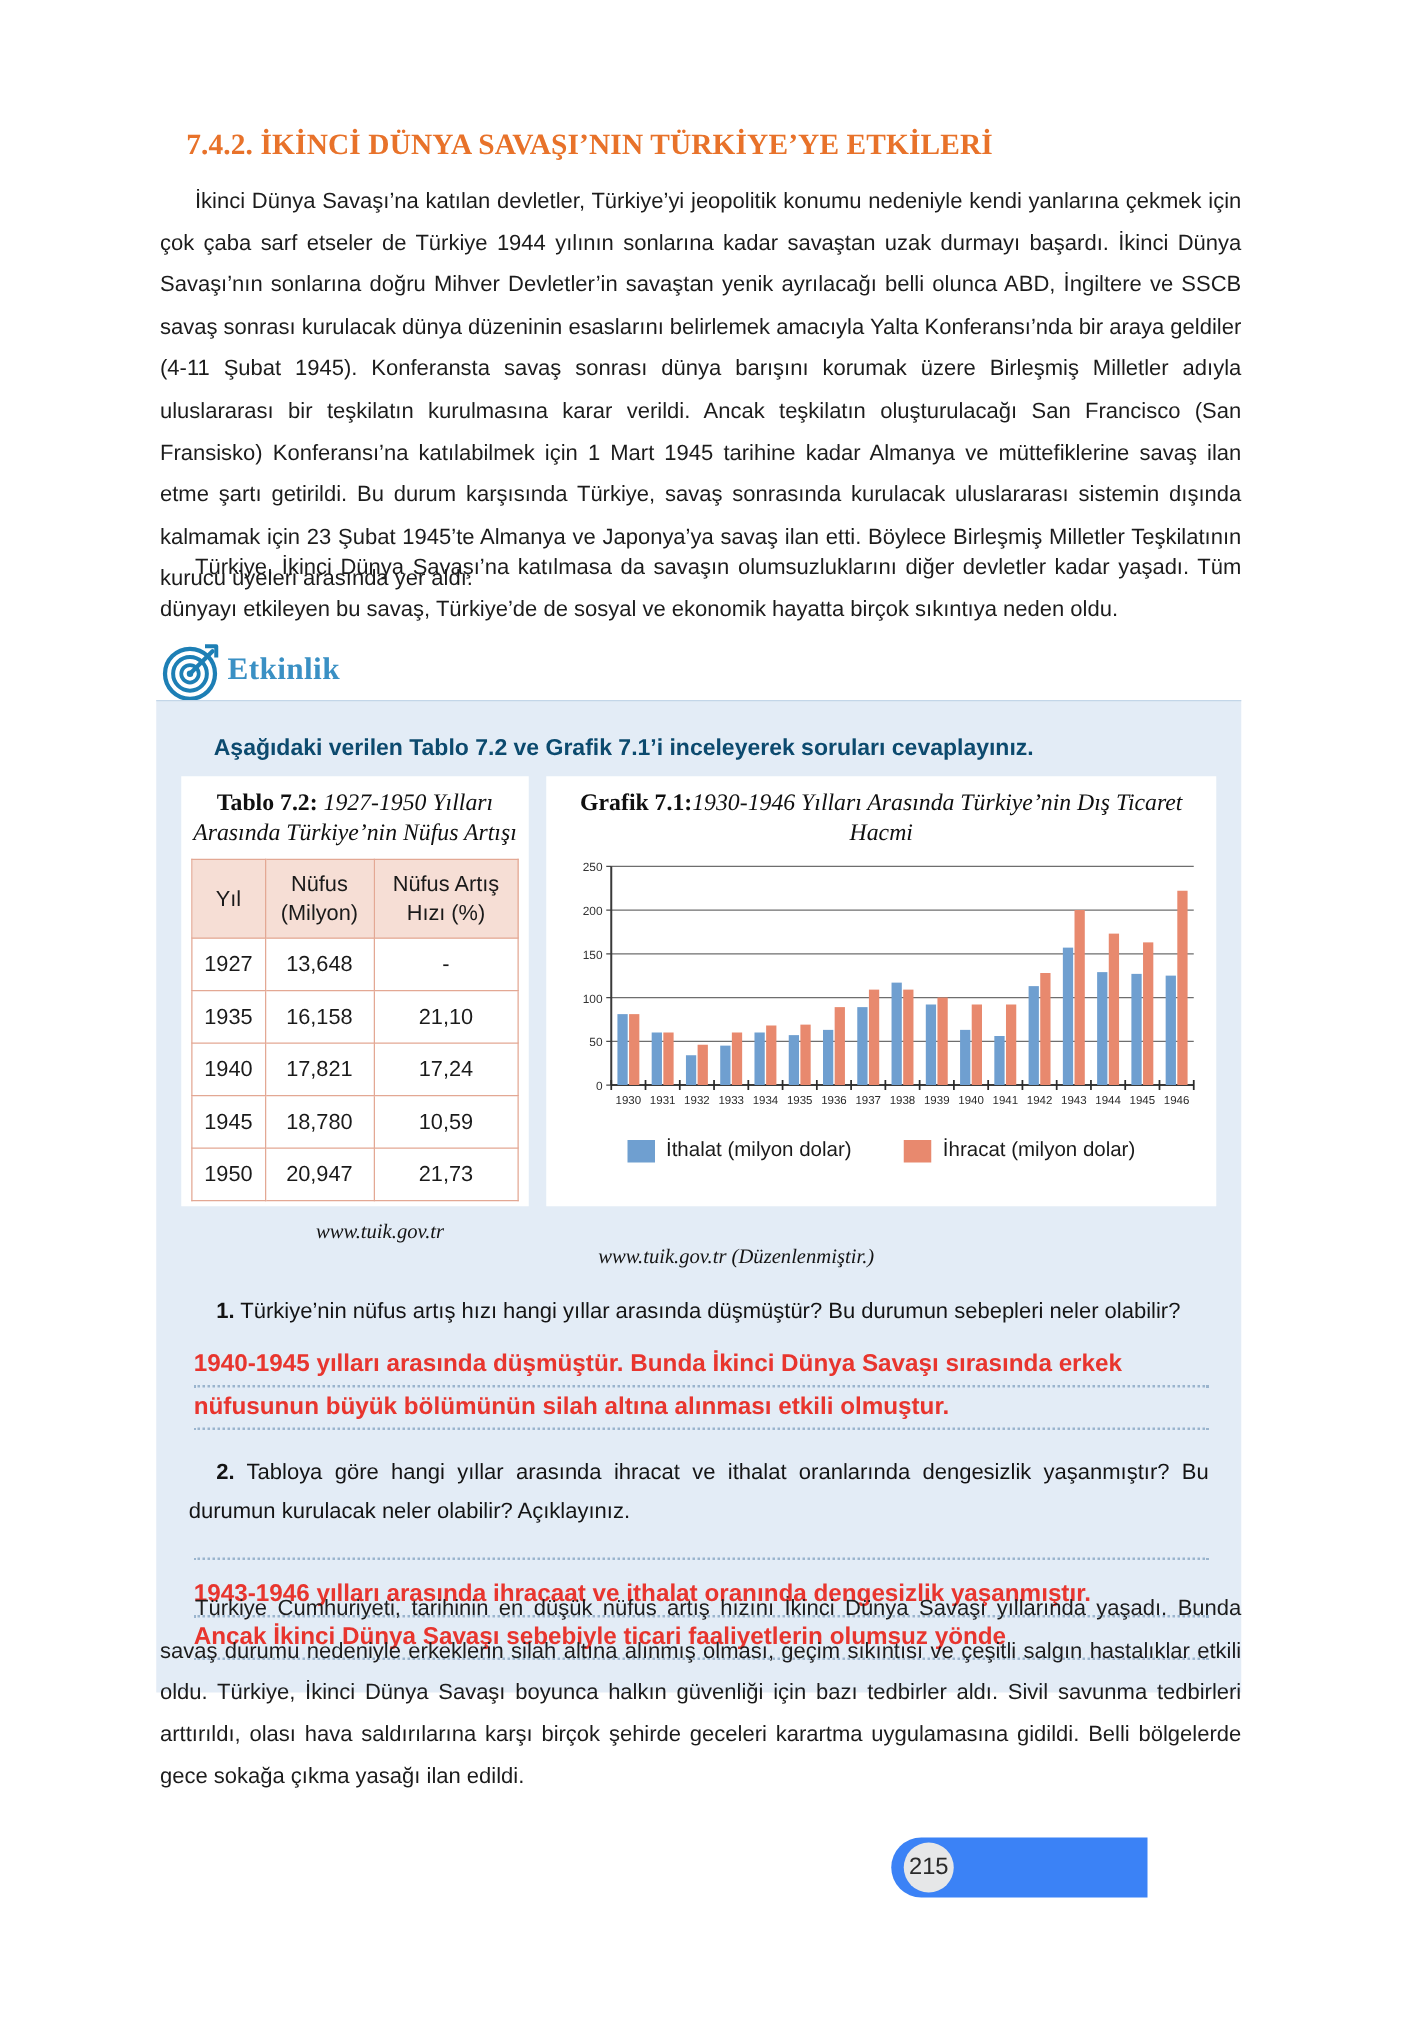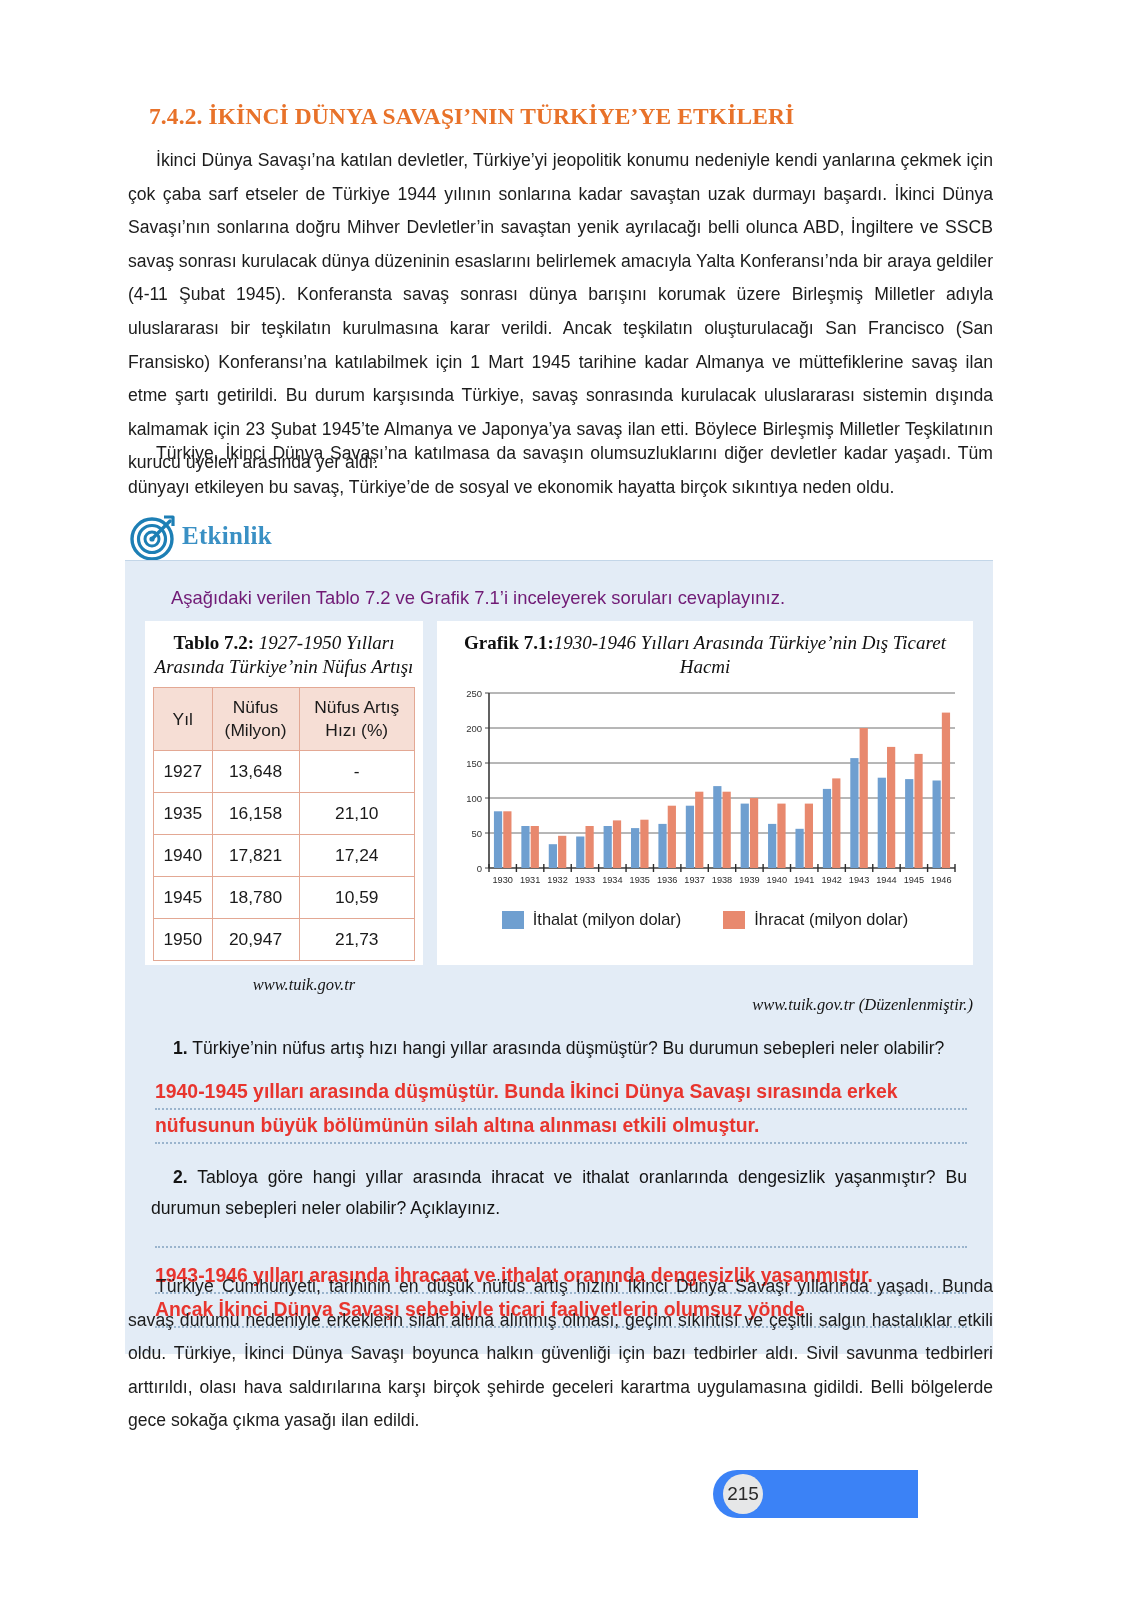--- a/index.html
+++ b/index.html
@@ -44,21 +44,21 @@
     font-family:"Liberation Serif", serif;
     font-size:25px; font-weight:bold; color:#3a90c4; letter-spacing:.3px;
   }
   .etkinlik-box{
     background:#e3ecf6;
     border-top:1px solid #c3d6e8;
     padding:18px 20px 26px 20px;
     position:relative;
   }
   .etkinlik-prompt{
-    font-size:18.4px; font-weight:normal; color:#701a75;
+    font-size:18.4px; font-weight:bold; color:#0c4a6e;
     margin:8px 0 12px 26px;
   }
 
   
   .panels{ display:flex; gap:14px; align-items:stretch; }
   .panel-left{ width:306px; background:#ffffff; padding:10px 8px 4px 8px; }
   .panel-right{ flex:1; background:#ffffff; padding:10px 10px 6px 10px; }
 
   .panel-caption{
     font-family:"Liberation Serif", serif;
@@ -97,21 +97,21 @@
     display:flex; justify-content:center; gap:42px;
     margin-top:6px; font-size:16.4px; color:#1a1a1a;
   }
   .legend-item{ display:flex; align-items:center; gap:9px; }
   .legend-swatch{ width:22px; height:18px; display:inline-block; }
 
   
   .sources{ display:flex; margin-top:10px; font-family:"Liberation Serif", serif;
             font-style:italic; font-size:16.5px; color:#141414;flex-direction:column; }
   .src-left{ width:318px; text-align:center; }
-  .src-right{ flex:1; text-align:right; padding-left:60px; }
+  .src-right{ flex:1; text-align:center; padding-left:60px; }
 
   
   .question{
     font-size:17.6px; line-height:31px; color:#141414;
     margin:18px 6px 0 6px; text-align:justify;
   }
   .question .q-num{ font-weight:bold; margin-left:22px; }
   .answer{
     color:#e8352e; font-weight:bold; font-size:19.4px; line-height:31px;
     margin:12px 6px 0 10px;
@@ -342,21 +342,21 @@
 
       <div class="question">
         <span class="q-num">1.</span><span> Türkiye’nin nüfus artış hızı hangi yıllar arasında düşmüştür? Bu durumun sebepleri neler olabilir?</span>
       </div>
       <div class="answer">
         <span class="ans-line">1940-1945 yılları arasında düşmüştür. Bunda İkinci Dünya Savaşı sırasında erkek</span>
         <span class="ans-line">nüfusunun büyük bölümünün silah altına alınması etkili olmuştur.</span>
       </div>
 
       <div class="question">
-        <span class="q-num">2.</span><span> Tabloya göre hangi yıllar arasında ihracat ve ithalat oranlarında dengesizlik yaşanmıştır? Bu durumun sebepleri neler olabilir? Açıklayınız.</span>
+        <span class="q-num">2.</span><span> Tabloya göre hangi yıllar arasında ihracat ve ithalat oranlarında dengesizlik yaşanmıştır? Bu durumun kurulacak neler olabilir? Açıklayınız.</span>
       </div>
       <div class="dotline"></div>
       <div class="answer">
         <span class="ans-line">1943-1946 yılları arasında ihracaat ve ithalat oranında dengesizlik yaşanmıştır.</span>
         <span class="ans-line">Ancak İkinci Dünya Savaşı sebebiyle ticari faaliyetlerin olumsuz yönde</span>
       </div>
 
     </div>
   </div>
 

